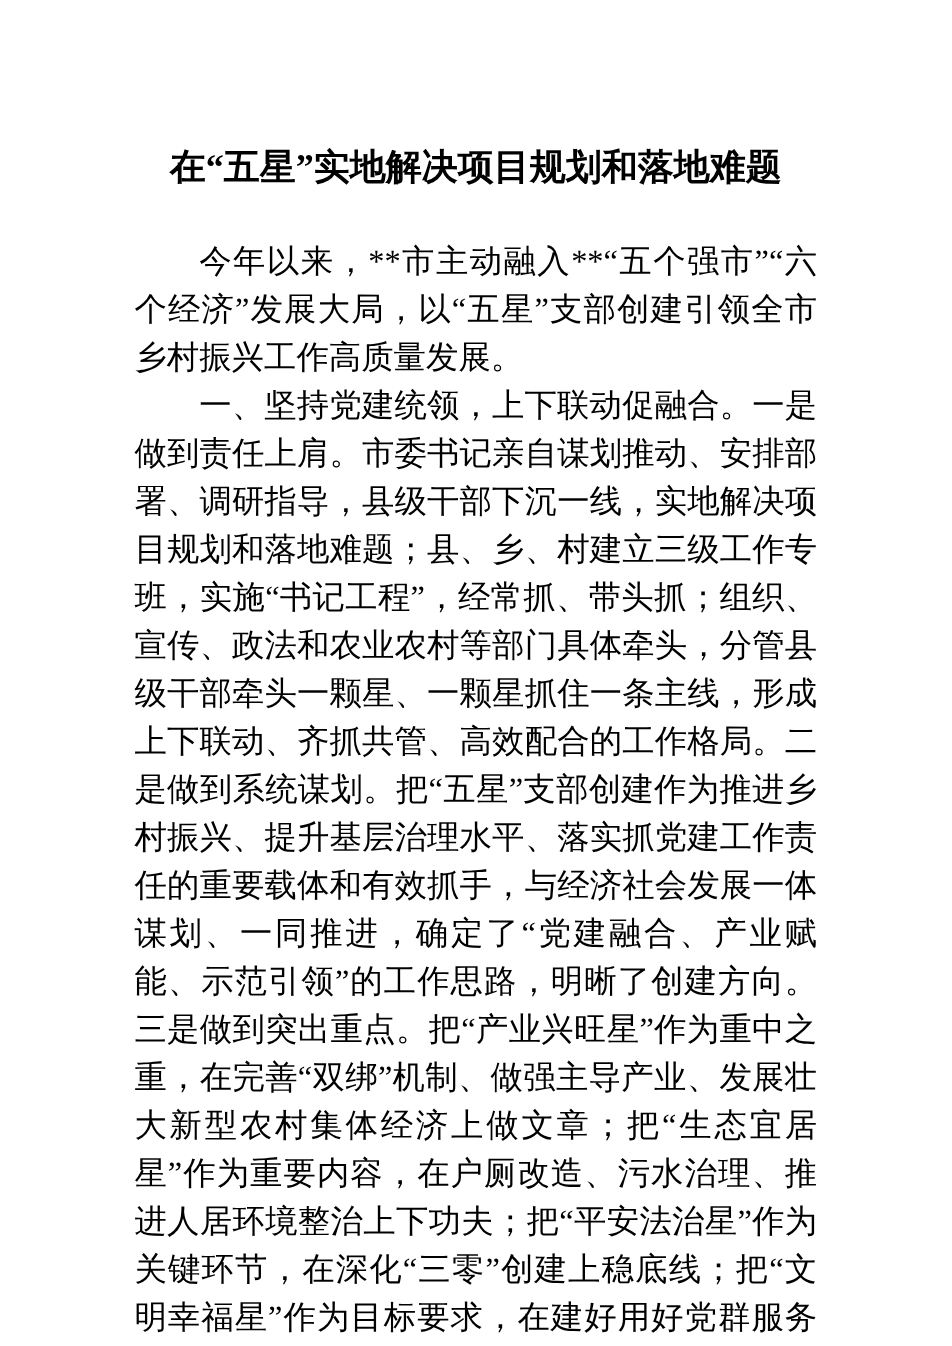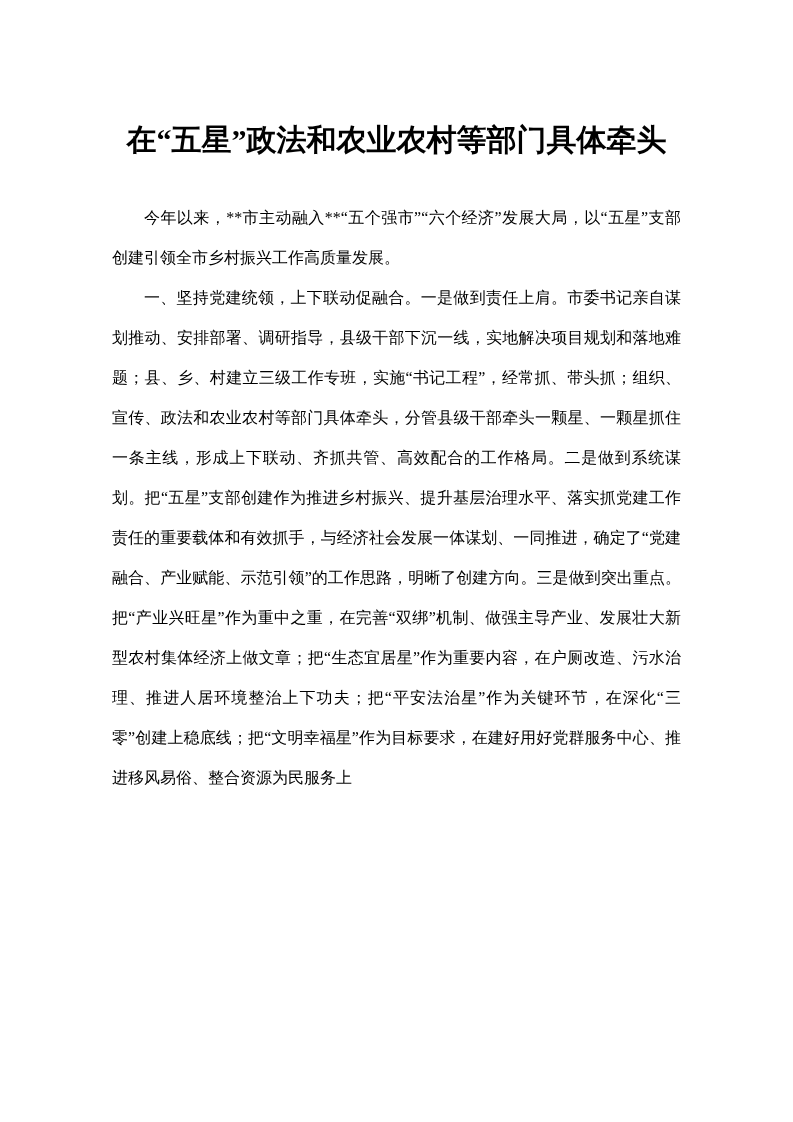--- a/index.html
+++ b/index.html
@@ -26,31 +26,31 @@
     letter-spacing: 0px;
     color: #000000;
   }
   .doc-body {
     margin: 34px 112px 0 112px;
     width: 569px;
   }
   .doc-body p {
     margin: 0;
     font-family: "Liberation Serif", serif;
-    font-size: 16px;
+    font-size: 27px;
     line-height: 40px;
     text-align: justify;
     text-justify: inter-ideograph;
     text-indent: 2em;
     color: #000000;
     word-break: break-all;
   }
 </style>
 </head>
 <body>
 
 <div class="page">
-  <h1 class="doc-title">在“五星”政法和农业农村等部门具体牵头</h1>
+  <h1 class="doc-title">在“五星”实地解决项目规划和落地难题</h1>
   <div class="doc-body">
     <p>今年以来，**市主动融入**“五个强市”“六个经济”发展大局，以“五星”支部创建引领全市乡村振兴工作高质量发展。</p>
     <p>一、坚持党建统领，上下联动促融合。一是做到责任上肩。市委书记亲自谋划推动、安排部署、调研指导，县级干部下沉一线，实地解决项目规划和落地难题；县、乡、村建立三级工作专班，实施“书记工程”，经常抓、带头抓；组织、宣传、政法和农业农村等部门具体牵头，分管县级干部牵头一颗星、一颗星抓住一条主线，形成上下联动、齐抓共管、高效配合的工作格局。二是做到系统谋划。把“五星”支部创建作为推进乡村振兴、提升基层治理水平、落实抓党建工作责任的重要载体和有效抓手，与经济社会发展一体谋划、一同推进，确定了“党建融合、产业赋能、示范引领”的工作思路，明晰了创建方向。三是做到突出重点。把“产业兴旺星”作为重中之重，在完善“双绑”机制、做强主导产业、发展壮大新型农村集体经济上做文章；把“生态宜居星”作为重要内容，在户厕改造、污水治理、推进人居环境整治上下功夫；把“平安法治星”作为关键环节，在深化“三零”创建上稳底线；把“文明幸福星”作为目标要求，在建好用好党群服务中心、推进移风易俗、整合资源为民服务上</p>
   </div>
 </div>
 
 </body></html>

